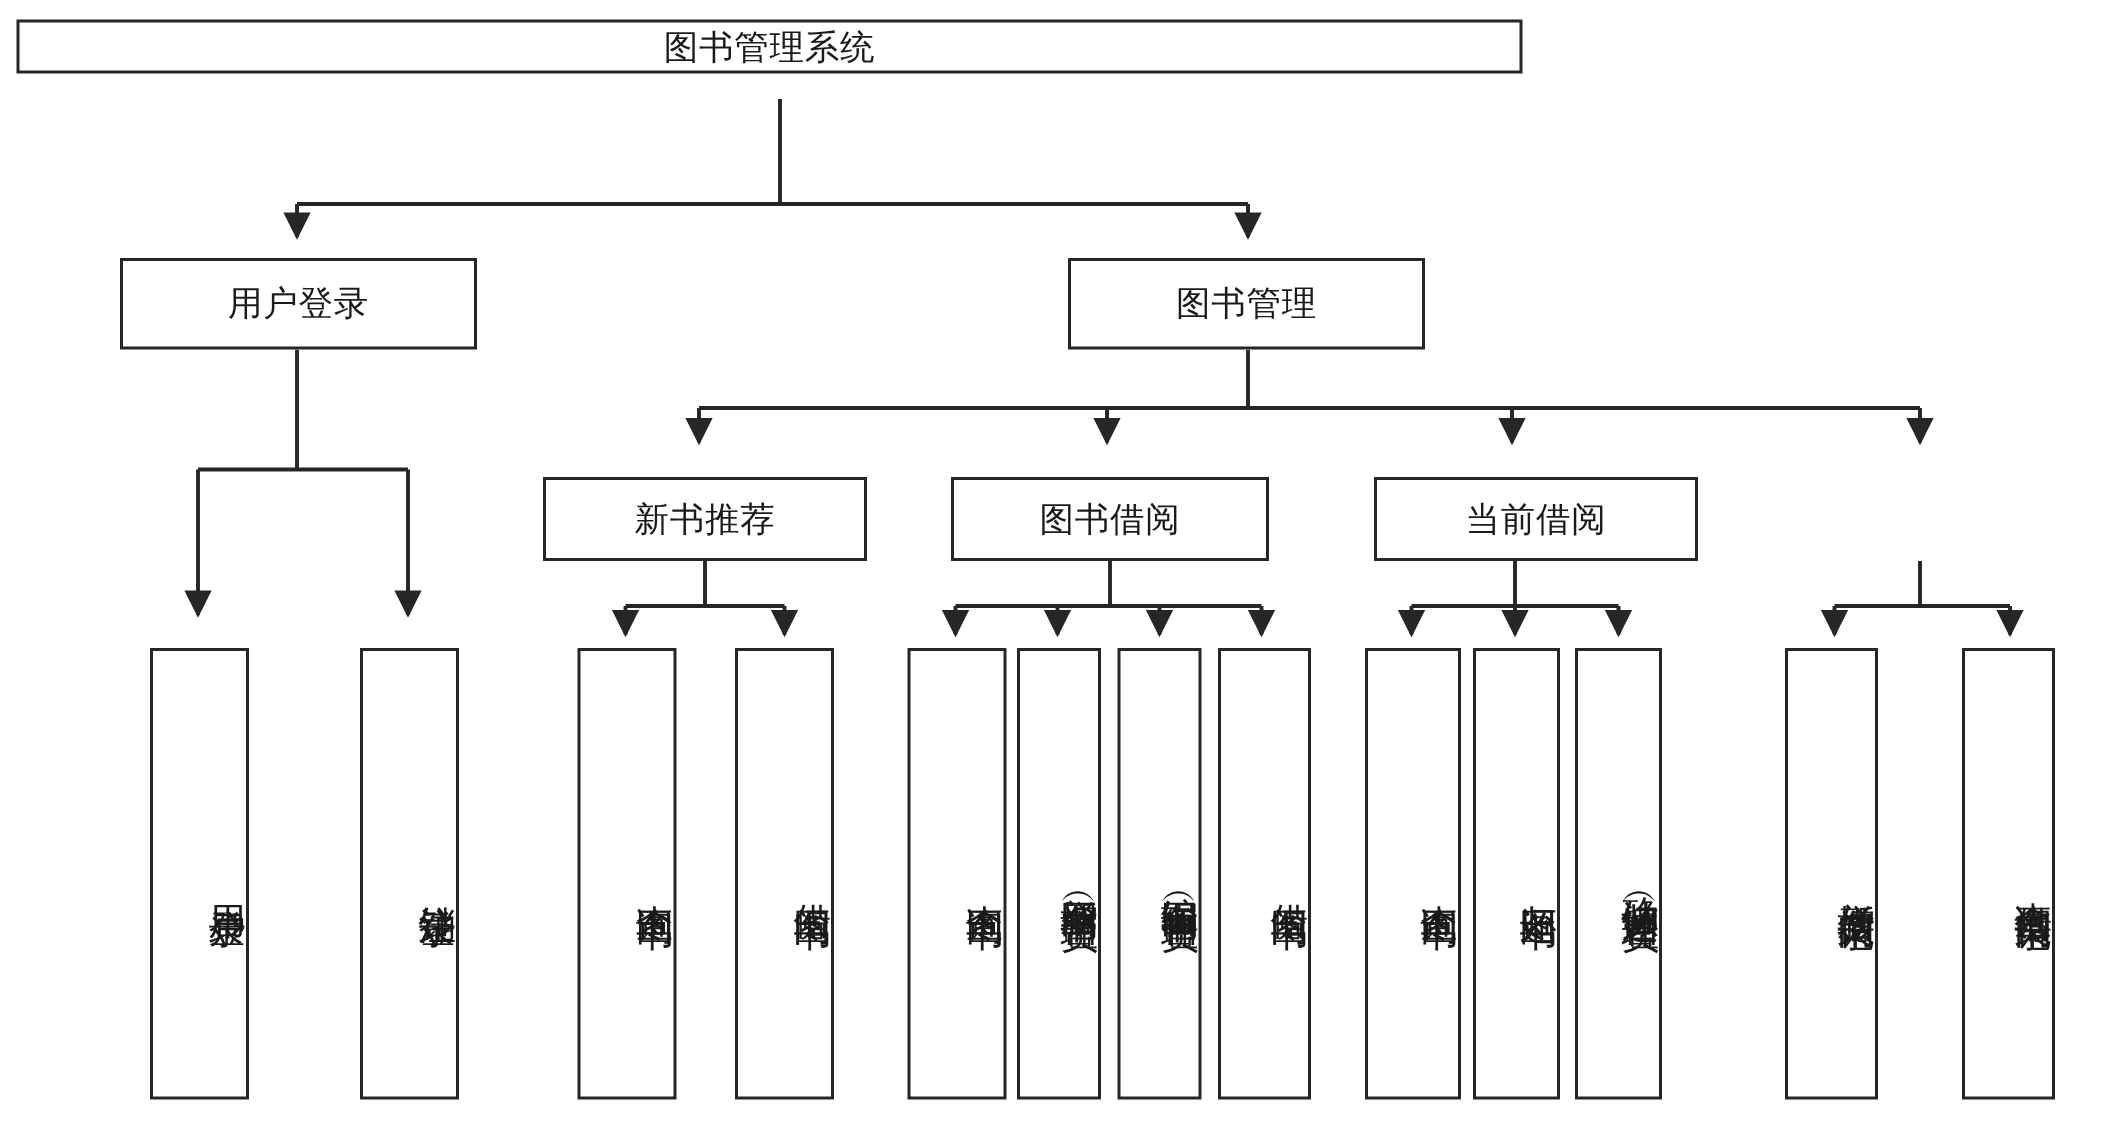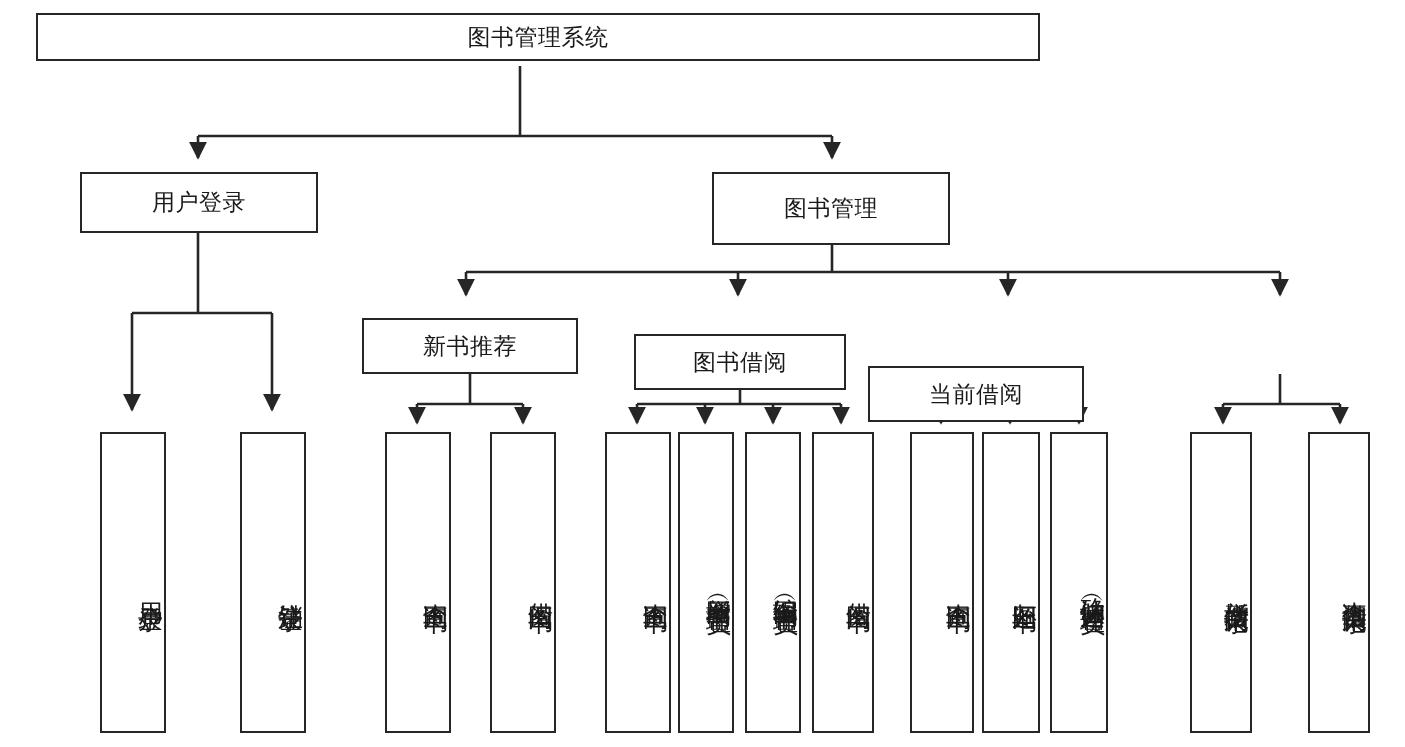--- a/index.html
+++ b/index.html
@@ -116,38 +116,38 @@
       <path d="M 1010 404 L 1010 423" marker-end="url(#arrow)"></path>
       <path d="M 1079 404 L 1079 423" marker-end="url(#arrow)"></path>
 
       <path d="M 1280 374 L 1280 404"></path>
       <path d="M 1223 404 L 1340 404"></path>
       <path d="M 1223 404 L 1223 423" marker-end="url(#arrow)"></path>
       <path d="M 1340 404 L 1340 423" marker-end="url(#arrow)"></path>
     </g>
   </svg>
 
-  <div class="node horiz" style="left:36px; top:13px; width:1004px; height:48px;align-items:center;">
+  <div class="node horiz" style="left:11px; top:13px; width:1004px; height:36px;align-items:center;">
     <span>图书管理系统</span>
   </div>
 
   <div class="node horiz" style="left:80px; top:172px; width:238px; height:61px;">
     <span>用户登录</span>
   </div>
-  <div class="node horiz" style="left:712px; top:172px; width:238px; height:73px;">
+  <div class="node horiz" style="left:712px; top:172px; width:238px; height:61px;">
     <span>图书管理</span>
   </div>
 
   <div class="node horiz" style="left:362px; top:318px; width:216px; height:56px;">
     <span>新书推荐</span>
   </div>
-  <div class="node horiz" style="left:634px; top:318px; width:212px; height:56px;margin-top:16px;">
+  <div class="node horiz" style="left:634px; top:318px; width:212px; height:56px;">
     <span>图书借阅</span>
   </div>
-  <div class="node horiz" style="left:868px; top:318px; width:216px; height:56px;margin-top:48px;">
+  <div class="node horiz" style="left:916px; top:318px; width:216px; height:56px;">
     <span>当前借阅</span>
   </div>
 
   <div class="node vert" style="left:100px; top:432px; width:66px; height:301px;">
     <span class="vtext">用户登录</span>
   </div>
   <div class="node vert" style="left:240px; top:432px; width:66px; height:301px;">
     <span class="vtext">注销登录</span>
   </div>
 

